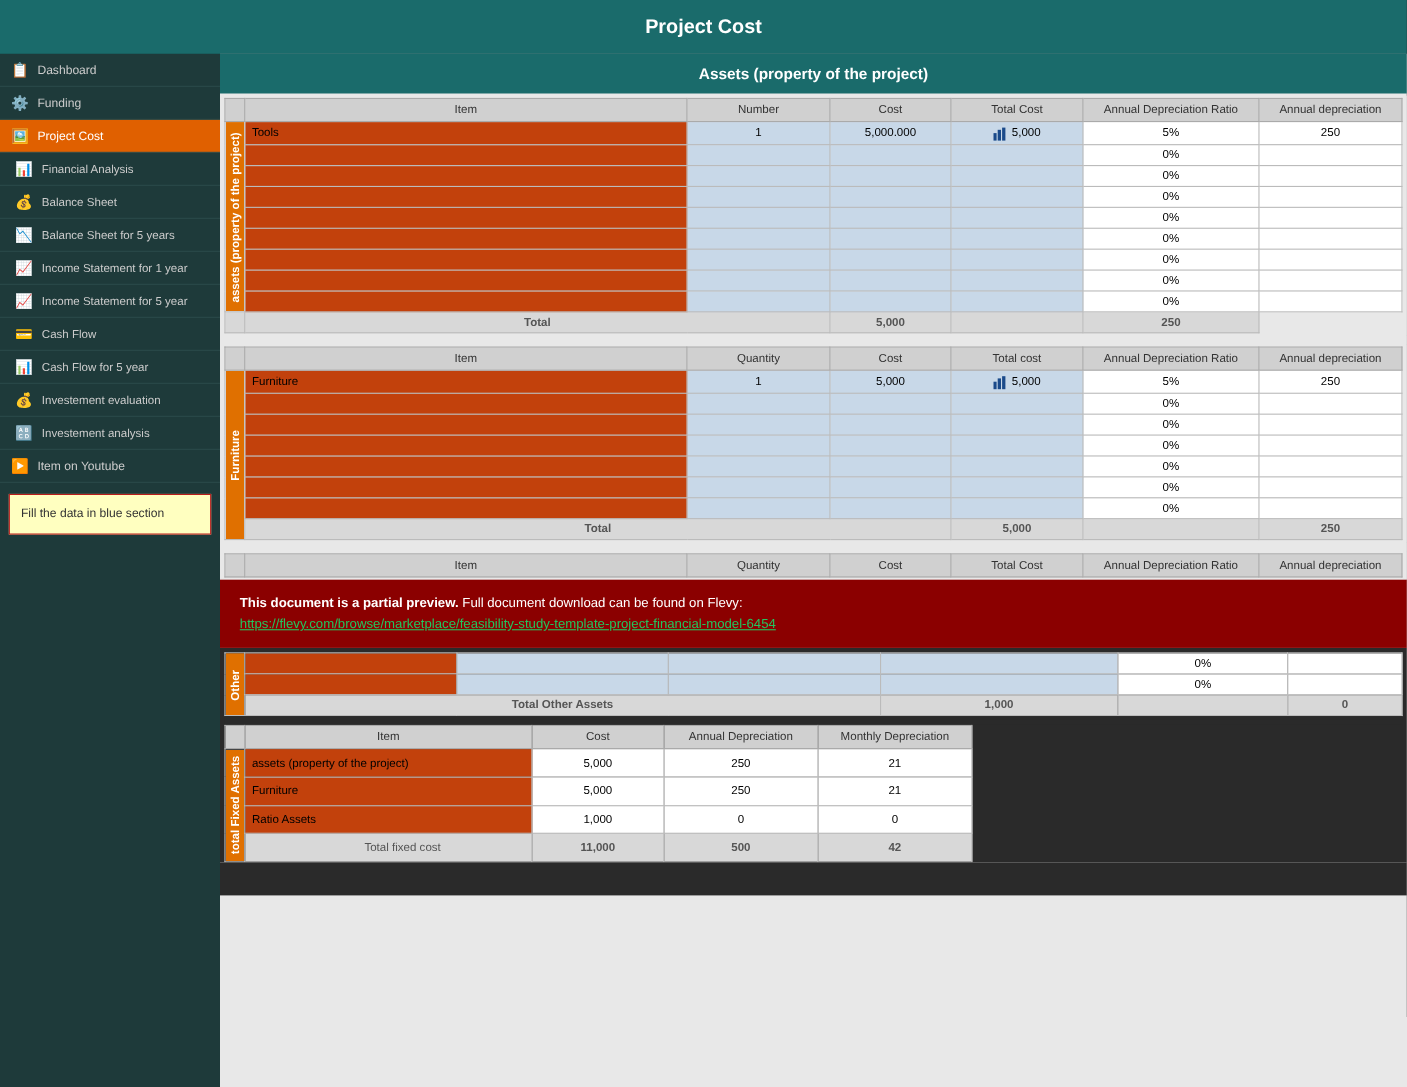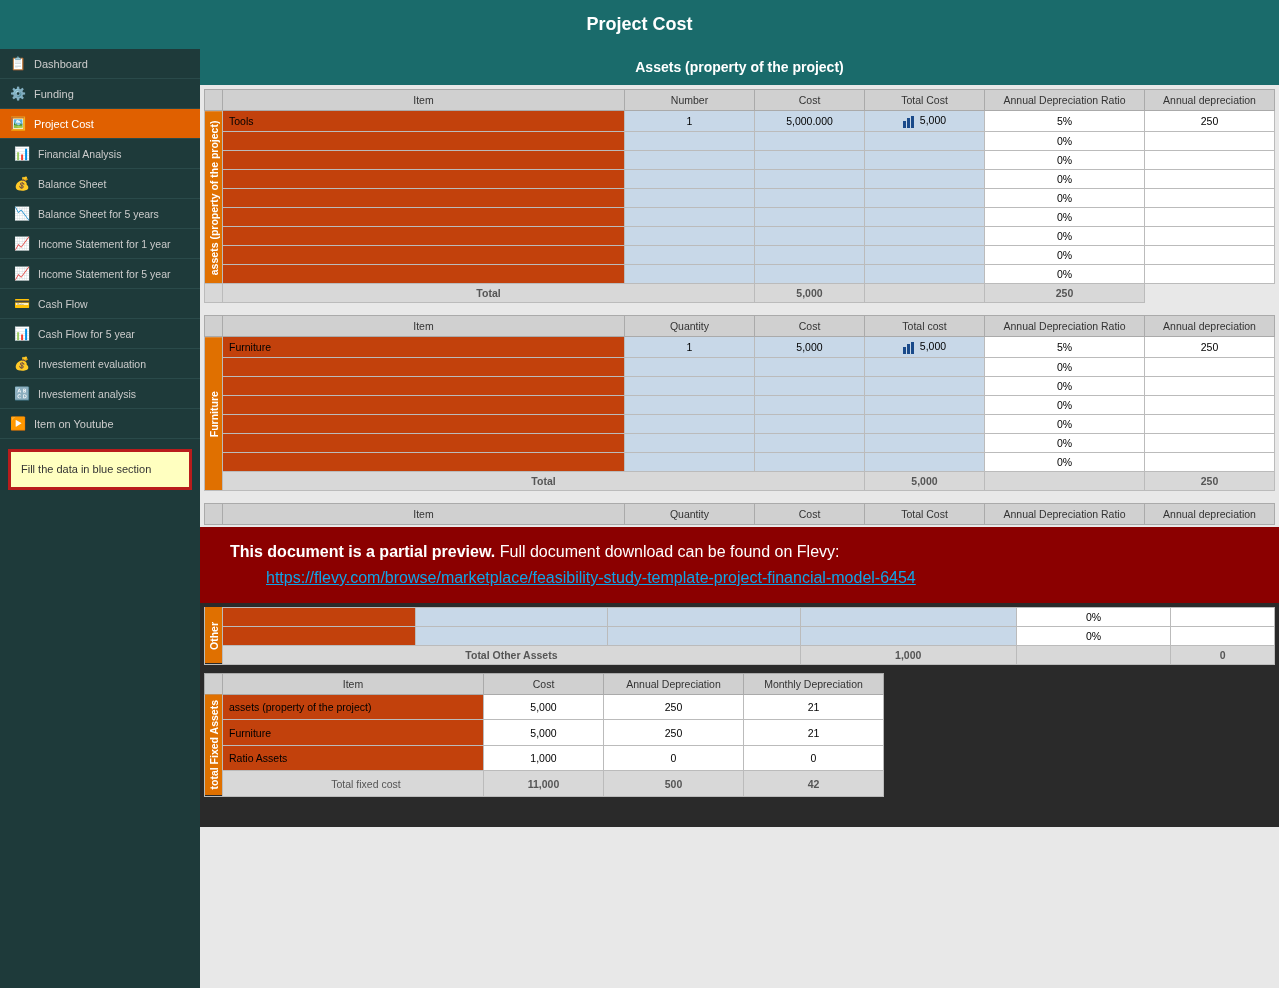--- a/index.html
+++ b/index.html
@@ -53,21 +53,21 @@
       font-size: 13px;
       min-width: 18px;
     }
 
     .sidebar-hint {
       background: #ffffc0;
       margin: 10px 8px;
       padding: 10px;
       font-size: 11px;
       color: #333;
-      border: 3px solid #b91c1c;
+      border: 1px solid #b91c1c;
       line-height: 1.4;
     }
 
     
     .main {
       flex: 1;
       background: #e8e8e8;
       padding: 0;
       overflow-x: auto;
     }
@@ -142,30 +142,29 @@
       display: inline-block;
       width: 14px;
       height: 14px;
       vertical-align: middle;
     }
 
     
     .preview-bar {
       background: #8b0000;
       color: white;
-      padding: 12px 30px;
-      font-size: 16px;
+      padding: 12px 18px;
+      font-size: 12px;
       line-height: 1.6;
       position: relative;
       z-index: 10;
     }
     .preview-bar a {
-      color: #0ea5e9;
+      color: #22c55e;
       text-decoration: underline;
-      margin-left: 36px;
     }
 
     .bottom-area {
       background: #2a2a2a;
       min-height: 30px;
     }
 
     .spreadsheet-wrap {
       background: #e8e8e8;
       padding: 2px 4px;

